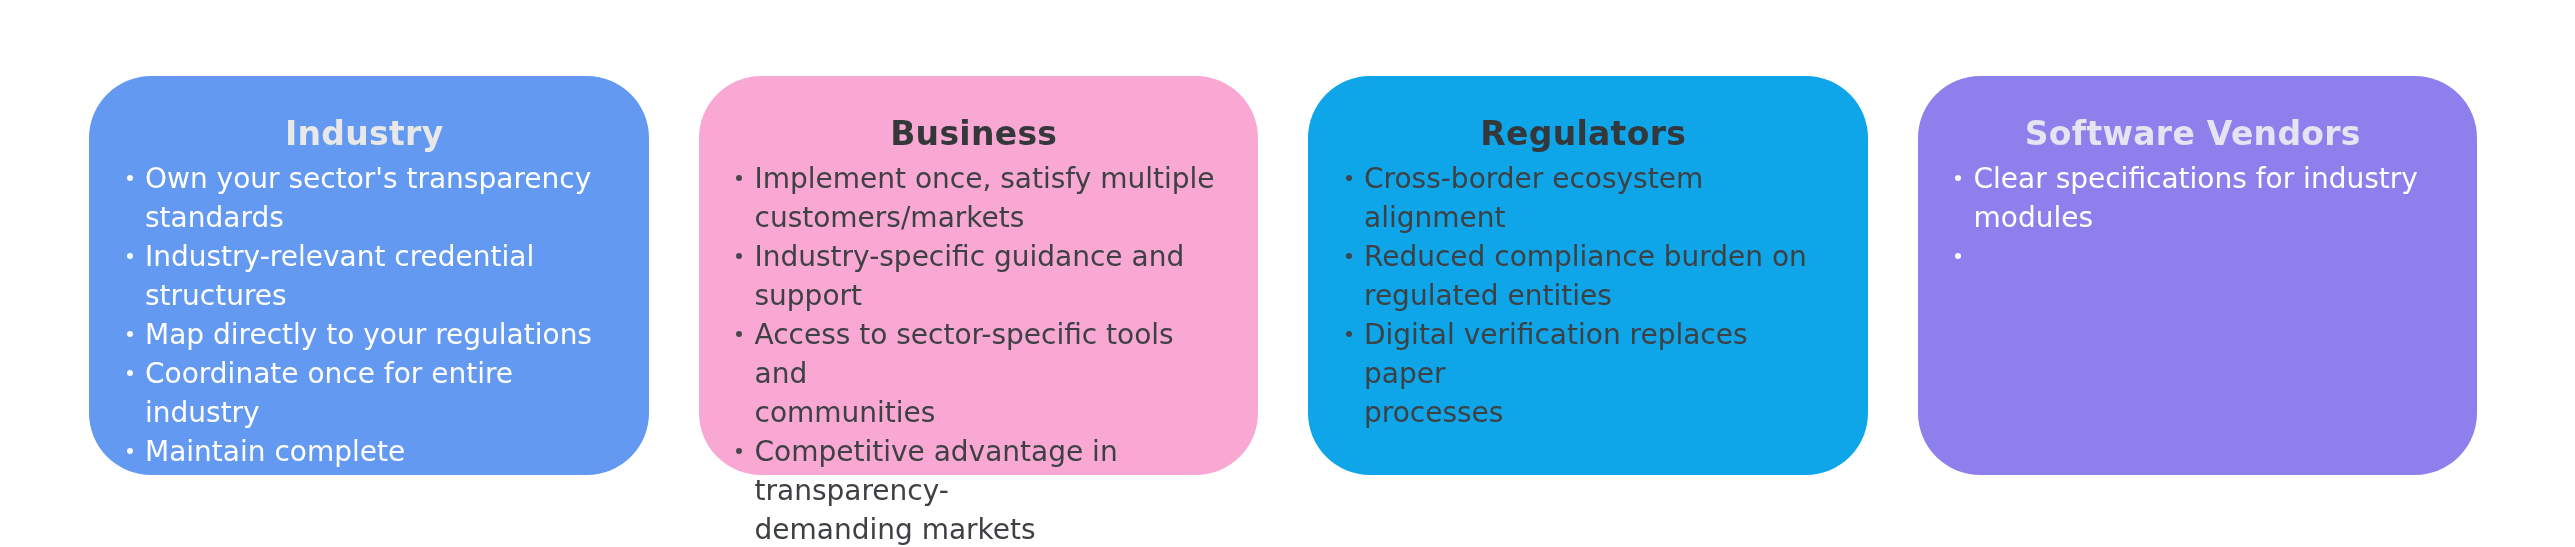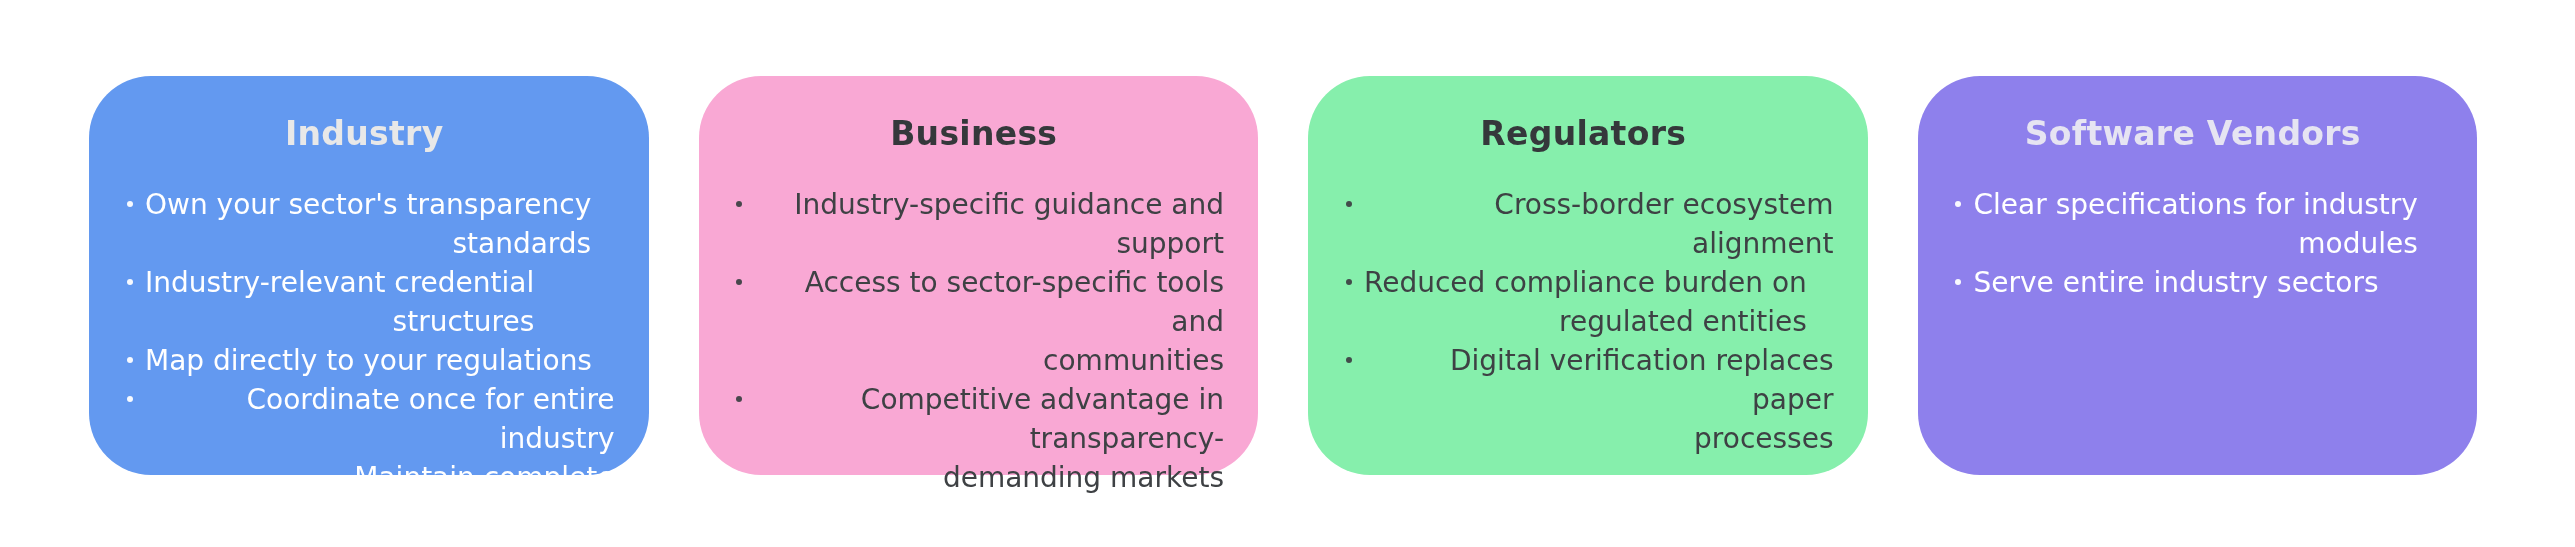--- a/index.html
+++ b/index.html
@@ -34,25 +34,24 @@
   .card-title {
     text-align: center;
     font-size: 33px;
     font-weight: bold;
     line-height: 43px;
     margin-top: 10.7px;
     letter-spacing: 0.3px;
   }
   .bullets {
     list-style: none;
-    margin: 30px 0 0 0;
+    margin: 4px 0 0 0;
     padding: 0;
     font-size: 28px;
     line-height: 39px;
-    text-align: right;
   }
   .bullet-item {
     display: flex;
     align-items: flex-start;
   }
   .bullet-dot {
     flex: 0 0 31px;
     height: 39px;
     display: flex;
     align-items: center;
@@ -113,40 +112,47 @@
       </ul>
     </div>
 
     <div class="card" style="background: #f9a8d4; color: rgb(62, 65, 68);">
       <div class="card-title" style="color: rgb(53, 56, 59);">Business</div>
       <ul class="bullets">
         <li class="bullet-item">
           <span class="bullet-dot">
               <span class="dot-shape"></span>
             </span>
+          <span class="bullet-text">Implement once, satisfy multiple
+customers/markets</span>
+        </li>
+        <li class="bullet-item">
+          <span class="bullet-dot">
+              <span class="dot-shape"></span>
+            </span>
           <span class="bullet-text">Industry-specific guidance and support</span>
         </li>
         <li class="bullet-item">
           <span class="bullet-dot">
               <span class="dot-shape"></span>
             </span>
           <span class="bullet-text">Access to sector-specific tools and
 communities</span>
         </li>
         <li class="bullet-item">
           <span class="bullet-dot">
               <span class="dot-shape"></span>
             </span>
           <span class="bullet-text">Competitive advantage in transparency-
 demanding markets</span>
         </li>
       </ul>
     </div>
 
-    <div class="card" style="background: #86efac; color: rgb(62, 65, 68);">
+    <div class="card" style="background: #0ea5e9; color: rgb(62, 65, 68);">
       <div class="card-title" style="color: rgb(53, 56, 59);">Regulators</div>
       <ul class="bullets">
         <li class="bullet-item">
           <span class="bullet-dot">
               <span class="dot-shape"></span>
             </span>
           <span class="bullet-text">Cross-border ecosystem alignment</span>
         </li>
         <li class="bullet-item">
           <span class="bullet-dot">
@@ -172,20 +178,19 @@
           <span class="bullet-dot">
               <span class="dot-shape"></span>
             </span>
           <span class="bullet-text">Clear specifications for industry
 modules</span>
         </li>
         <li class="bullet-item">
           <span class="bullet-dot">
               <span class="dot-shape"></span>
             </span>
-          <span class="bullet-text">Serve entire industry sectors</span>
         </li>
       </ul>
     </div>
 
   </div>
 </div>
 
 
 </body></html>

